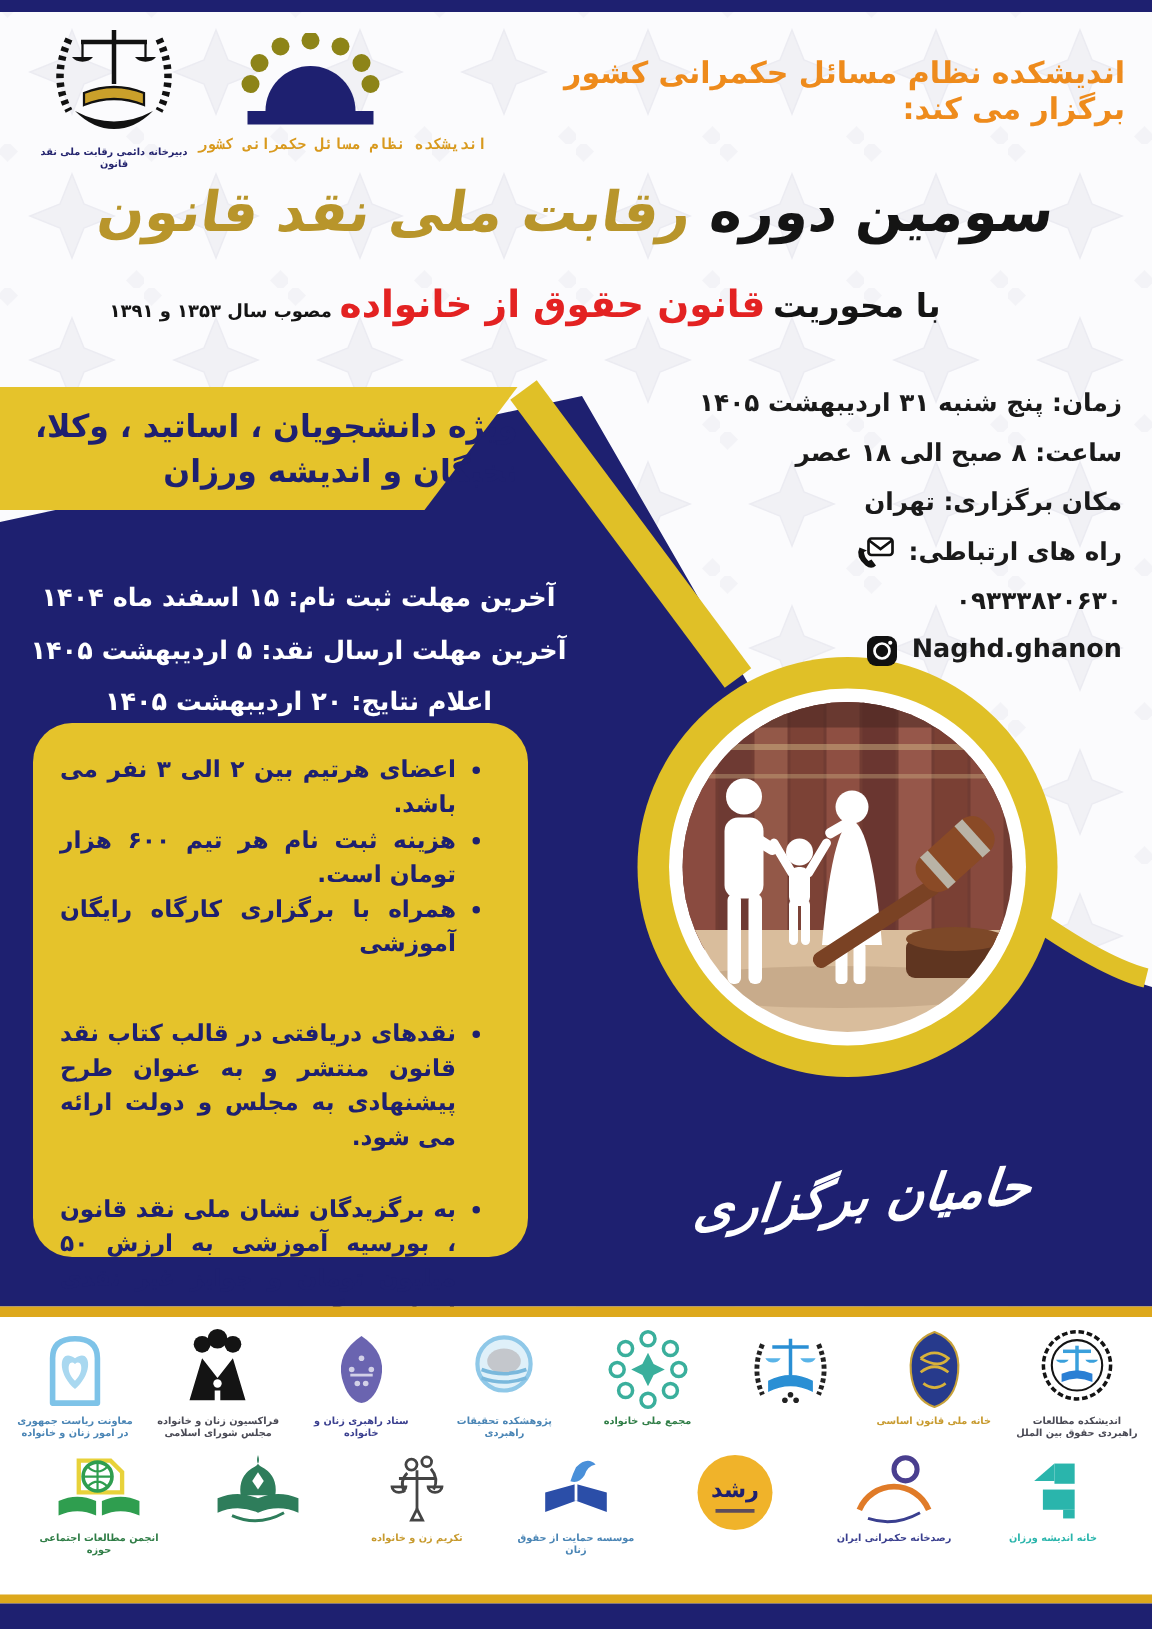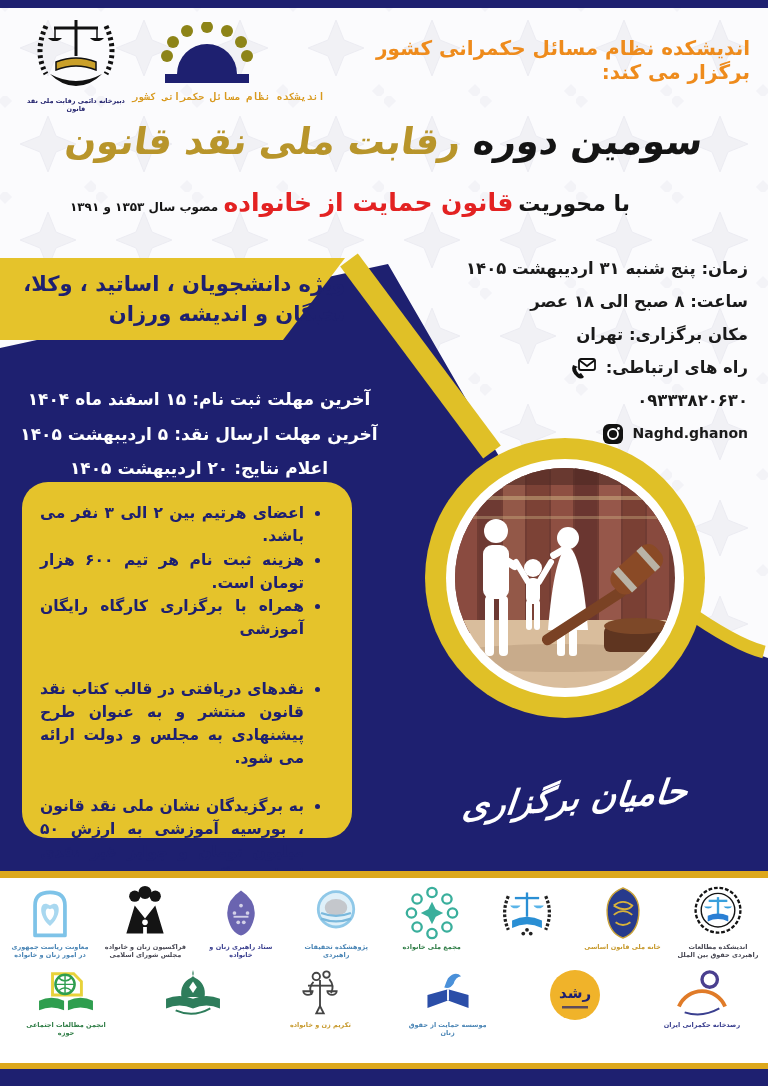--- a/index.html
+++ b/index.html
@@ -24,21 +24,21 @@
   .title .t1{color:#141414;}
   .title .t2{color:#b8952b;}
   .subtitle{position:absolute;top:188px;left:0;width:700px;text-align:center;direction:rtl;}
   .subtitle .s1{color:#141414;font-size:22px;font-weight:900;}
   .subtitle .s2{color:#e32222;font-size:25px;font-weight:900;}
   .subtitle .s3{color:#141414;font-size:12px;font-weight:bold;}
   
   .einfo{position:absolute;top:252px;right:20px;width:340px;direction:rtl;text-align:right;
     color:#1a1a1a;font-weight:bold;font-size:16.5px;line-height:33px;}
   .einfo .row{display:flex;justify-content:flex-start;align-items:center;gap:8px;}
-  .einfo .insta{direction:ltr;display:flex;justify-content:flex-end;align-items:center;gap:8px;font-size:14px;}
+  .einfo .insta{direction:ltr;display:flex;justify-content:flex-end;align-items:center;gap:8px;font-size:17px;}
   .phone{letter-spacing:1px;}
   
   .banner-txt{position:absolute;top:262px;left:0;width:345px;height:74px;direction:rtl;
     display:flex;flex-direction:column;justify-content:center;text-align:right;
     color:#1e2070;font-weight:900;font-size:21px;line-height:30px;}
   
   .sched{position:absolute;top:348px;left:0;width:398px;direction:rtl;text-align:center;
     color:#ffffff;font-weight:bold;font-size:17px;line-height:34.5px;margin-top:34px;}
   
   .rules{position:absolute;top:482px;left:22px;width:330px;height:356px;background:#e5c32b;
@@ -119,21 +119,21 @@
 
   <div class="announce">اندیشکده نظام مسائل حکمرانی کشور برگزار می کند:</div>
 
   <div class="title">
     <span class="t1">سومین دوره</span>
     <span> </span>
     <span class="t2">رقابت ملی نقد قانون</span>
   </div>
   <div class="subtitle">
     <span class="s1">با محوریت</span>
-    <span class="s2">قانون حمایت از خانواده</span>
+    <span class="s2">قانون حقوق از خانواده</span>
     <span class="s3">مصوب سال ۱۳۵۳ و ۱۳۹۱</span>
   </div>
 
   <svg class="layer" style="top:248px" width="768" height="630" viewBox="0 0 768 630">
     <path d="M0,100 L388,16 L500,210 Q700,390 768,410 L768,623 L0,623 Z" fill="#1e2070"></path>
     <line x1="349" y1="12" x2="492" y2="204" stroke="#e0c027" stroke-width="22"></line>
     <path d="M520,225 Q700,388 764,404" stroke="#e0c027" stroke-width="13" fill="none"></path>
     <polygon points="0,10 345,10 283,92 0,92" fill="#e5c32b"></polygon>
     <circle cx="565" cy="330" r="140" fill="#e0c027"></circle>
     <circle cx="565" cy="330" r="119" fill="#ffffff"></circle>
@@ -409,18 +409,29 @@
 
       <div class="slogo">
         <svg width="62" height="52" viewBox="0 0 64 54">
           <path d="M8,40 A26,26 0 0 1 56,40" fill="none" stroke="#e07b28" stroke-width="4"></path>
           <circle cx="40" cy="12" r="8" fill="none" stroke="#4a3f8f" stroke-width="3.5"></circle>
           <path d="M14,46 q18,6 36,-4" fill="none" stroke="#3a3f8f" stroke-width="2"></path>
         </svg>
         <div class="cap navy">رصدخانه حکمرانی ایران</div>
       </div>
 
+      <div class="slogo">
+        <svg width="52" height="52" viewBox="0 0 54 54">
+          <g fill="#2ab5ac">
+            <polygon points="14,20 28,8 28,20"></polygon>
+            <rect x="28" y="8" width="14" height="14"></rect>
+            <rect x="20" y="26" width="22" height="14"></rect>
+            <rect x="34" y="40" width="8" height="6"></rect>
+          </g>
+        </svg>
+        <div class="cap teal">خانه اندیشه ورزان</div>
+      </div>
     </div>
   </div>
 
   <div class="stripe2"></div>
   <div class="footer"></div>
 </div>
 
 </body></html>

